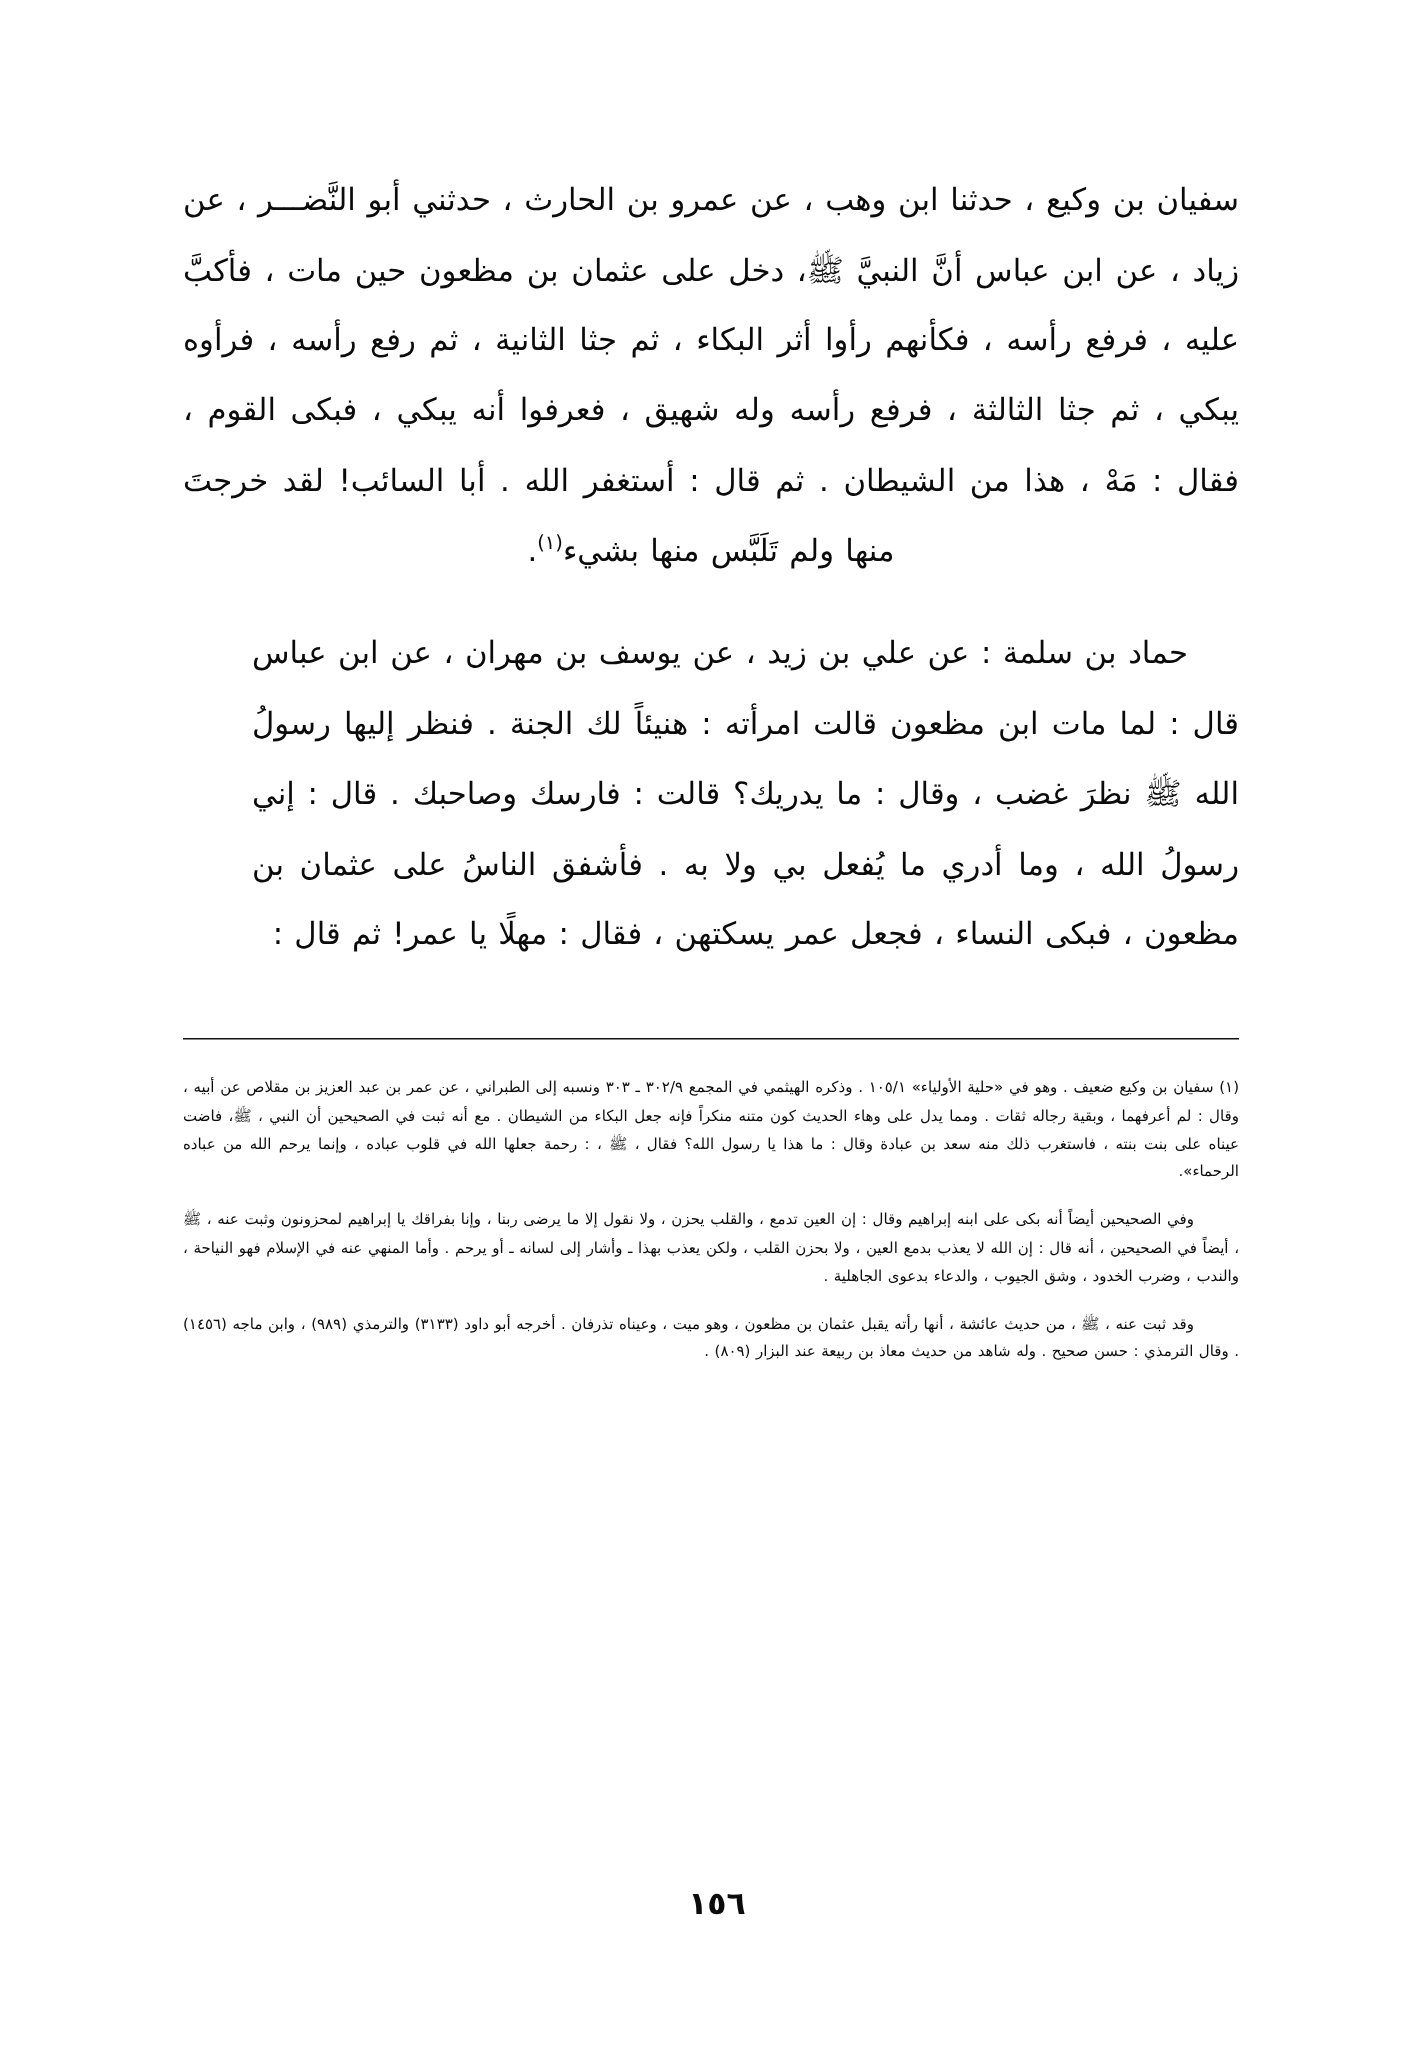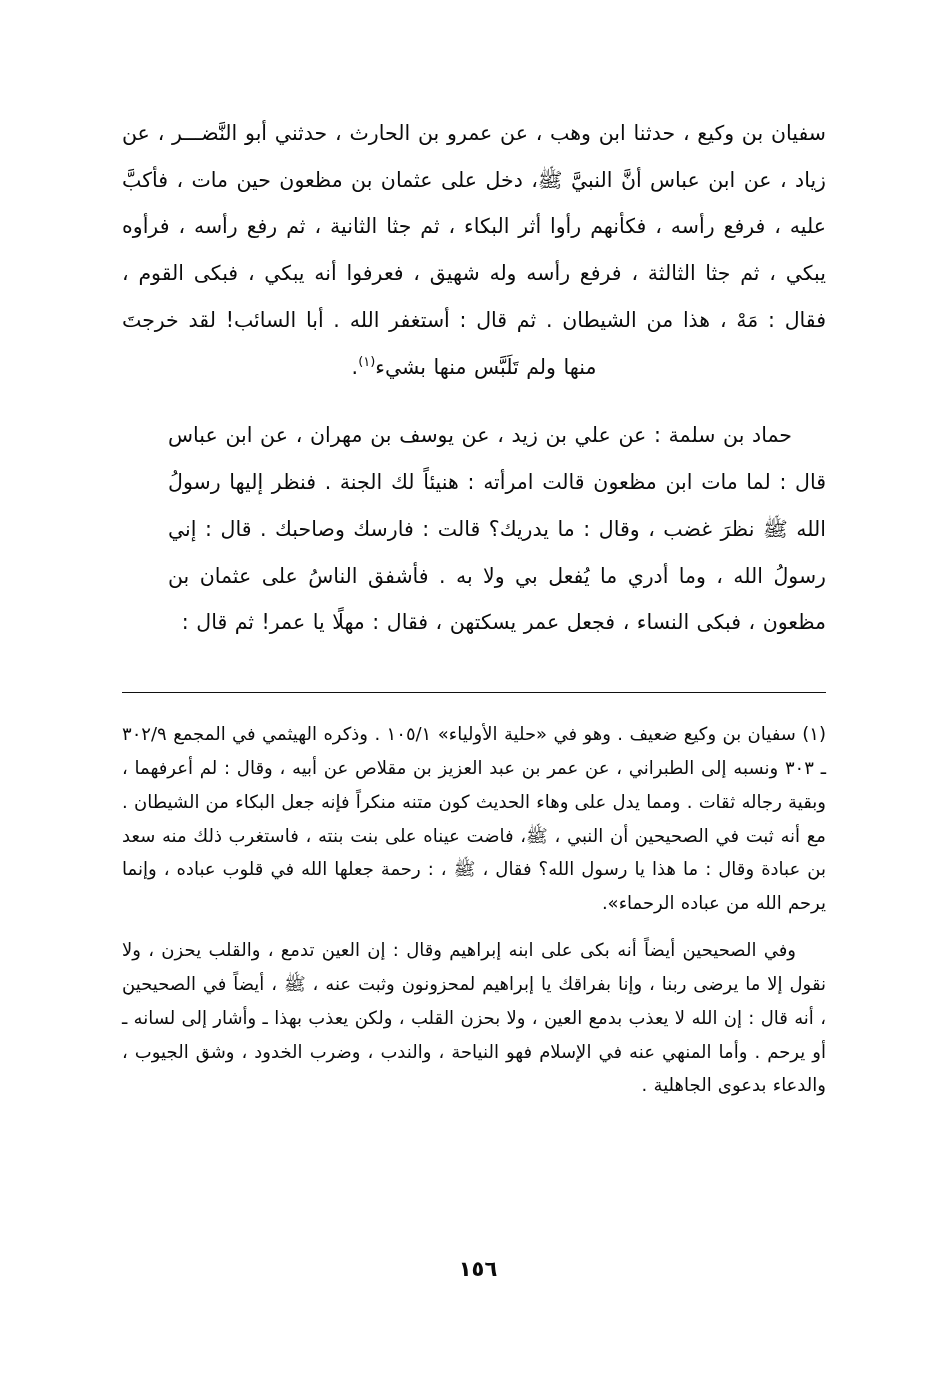--- a/index.html
+++ b/index.html
@@ -51,21 +51,21 @@
     margin: 46px 0 0 0;
     border: none;
     border-top: 1.4px solid #111;
     width: 100%;
   }
   .footnotes {
     direction: rtl;
     margin-top: 24px;
   }
   .fn-para {
-    font-size: 18px;
+    font-size: 10px;
     line-height: 1.88;
     text-align: justify;
     text-align-last: right;
     margin: 0 0 13px 0;
     word-spacing: 0.5px;
   }
   .fn-para.indent {
     text-indent: 30px;
   }
   .page-number {
@@ -90,17 +90,18 @@
 
     <p class="body-para second"><span>حماد بن سلمة : عن علي بن زيد ، عن يوسف بن مهران ، عن ابن عباس قال : لما مات ابن مظعون قالت امرأته : هنيئاً لك الجنة . فنظر إليها رسولُ الله ﷺ نظرَ غضب ، وقال : ما يدريك؟ قالت : فارسك وصاحبك . قال : إني رسولُ الله ، وما أدري ما يُفعل بي ولا به . فأشفق الناسُ على عثمان بن مظعون ، فبكى النساء ، فجعل عمر يسكتهن ، فقال : مهلًا يا عمر! ثم قال :</span></p>
 
   </div>
 
   <hr class="divider">
 
   <div class="footnotes">
     <p class="fn-para">(١) سفيان بن وكيع ضعيف . وهو في «حلية الأولياء» ١٠٥/١ . وذكره الهيثمي في المجمع ٣٠٢/٩ ـ ٣٠٣ ونسبه إلى الطبراني ، عن عمر بن عبد العزيز بن مقلاص عن أبيه ، وقال : لم أعرفهما ، وبقية رجاله ثقات . ومما يدل على وهاء الحديث كون متنه منكراً فإنه جعل البكاء من الشيطان . مع أنه ثبت في الصحيحين أن النبي ، ﷺ، فاضت عيناه على بنت بنته ، فاستغرب ذلك منه سعد بن عبادة وقال : ما هذا يا رسول الله؟ فقال ، ﷺ ، : رحمة جعلها الله في قلوب عباده ، وإنما يرحم الله من عباده الرحماء».</p>
     <p class="fn-para indent">وفي الصحيحين أيضاً أنه بكى على ابنه إبراهيم وقال : إن العين تدمع ، والقلب يحزن ، ولا نقول إلا ما يرضى ربنا ، وإنا بفراقك يا إبراهيم لمحزونون وثبت عنه ، ﷺ ، أيضاً في الصحيحين ، أنه قال : إن الله لا يعذب بدمع العين ، ولا بحزن القلب ، ولكن يعذب بهذا ـ وأشار إلى لسانه ـ أو يرحم . وأما المنهي عنه في الإسلام فهو النياحة ، والندب ، وضرب الخدود ، وشق الجيوب ، والدعاء بدعوى الجاهلية .</p>
+    <p class="fn-para indent">وقد ثبت عنه ، ﷺ ، من حديث عائشة ، أنها رأته يقبل عثمان بن مظعون ، وهو ميت ، وعيناه تذرفان . أخرجه أبو داود (٣١٣٣) والترمذي (٩٨٩) ، وابن ماجه (١٤٥٦) . وقال الترمذي : حسن صحيح . وله شاهد من حديث معاذ بن ربيعة عند البزار (٨٠٩) .</p>
   </div>
 
   <div class="page-number">١٥٦</div>
 
 </div>
 
 </body></html>

